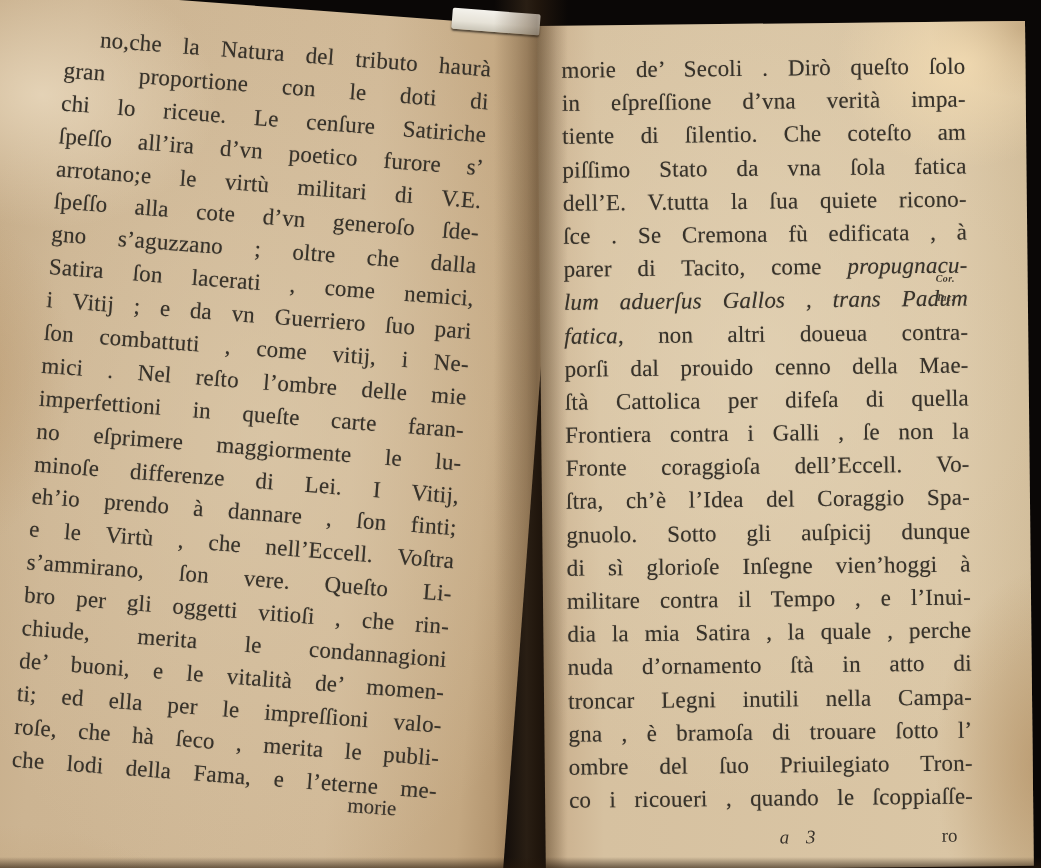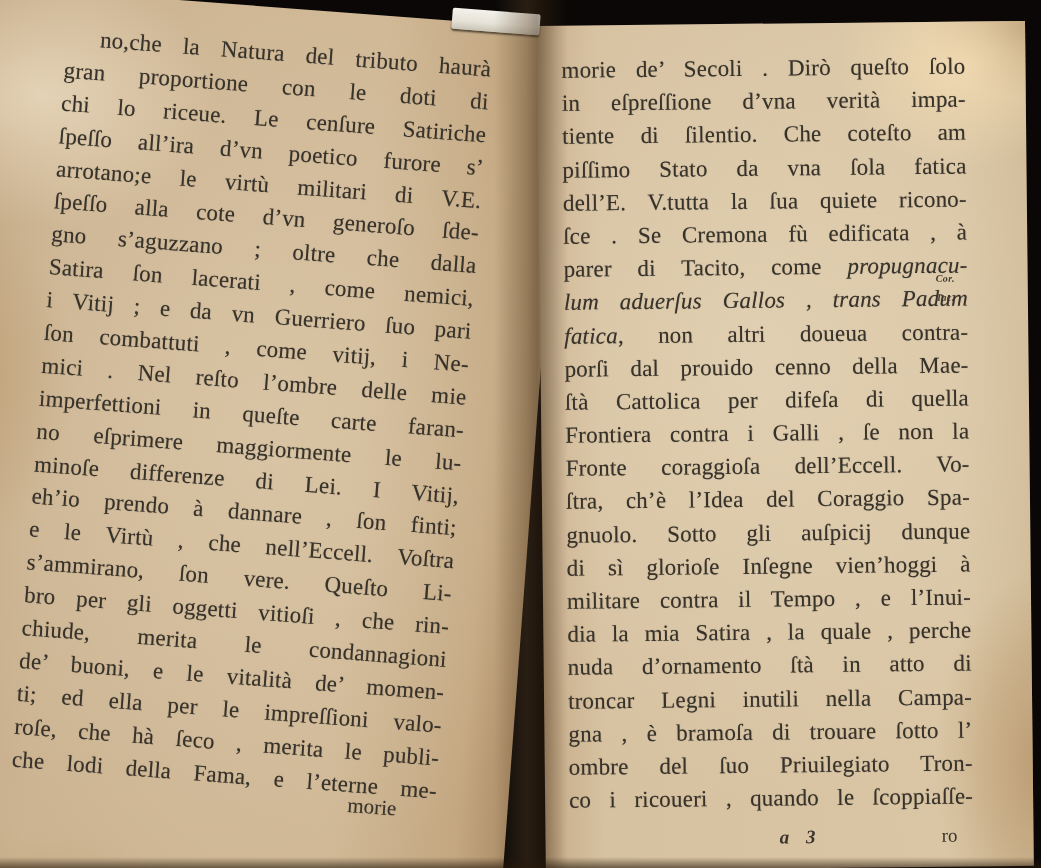--- a/index.html
+++ b/index.html
@@ -63,21 +63,21 @@
     position:absolute; left:442px; top:778px;
     font-size:21px; color:#3a342c; text-shadow:0 0 1px rgba(55,50,42,0.4);
   }
   .margin-note {
     position:absolute; left:396px; top:247px; width:70px;
     font-size:10px; font-weight:bold; font-style:italic;
     color:#3f382f; line-height:19px; letter-spacing:0.4px;
   }
   .margin-note .line { text-align:left; text-align-last:left; height:auto; line-height:19px; text-shadow:none; }
   .sig-row { position:absolute; left:24px; top:803px; width:404px; height:28px; font-size:19px; color:#3a342c; }
-  .sig { position:absolute; left:52%; letter-spacing:6px; font-style:italic;font-weight:bold; }
+  .sig { position:absolute; left:52%; letter-spacing:6px; font-style:italic; }
   .cw  { position:absolute; right:16px; }
 </style>
 </head>
 <body>
 
 <div class="scene">
 
   <div class="page-left">
     <div class="page-text">
         <div class="line"><span>no,che la Natura del tributo haurà</span></div>

